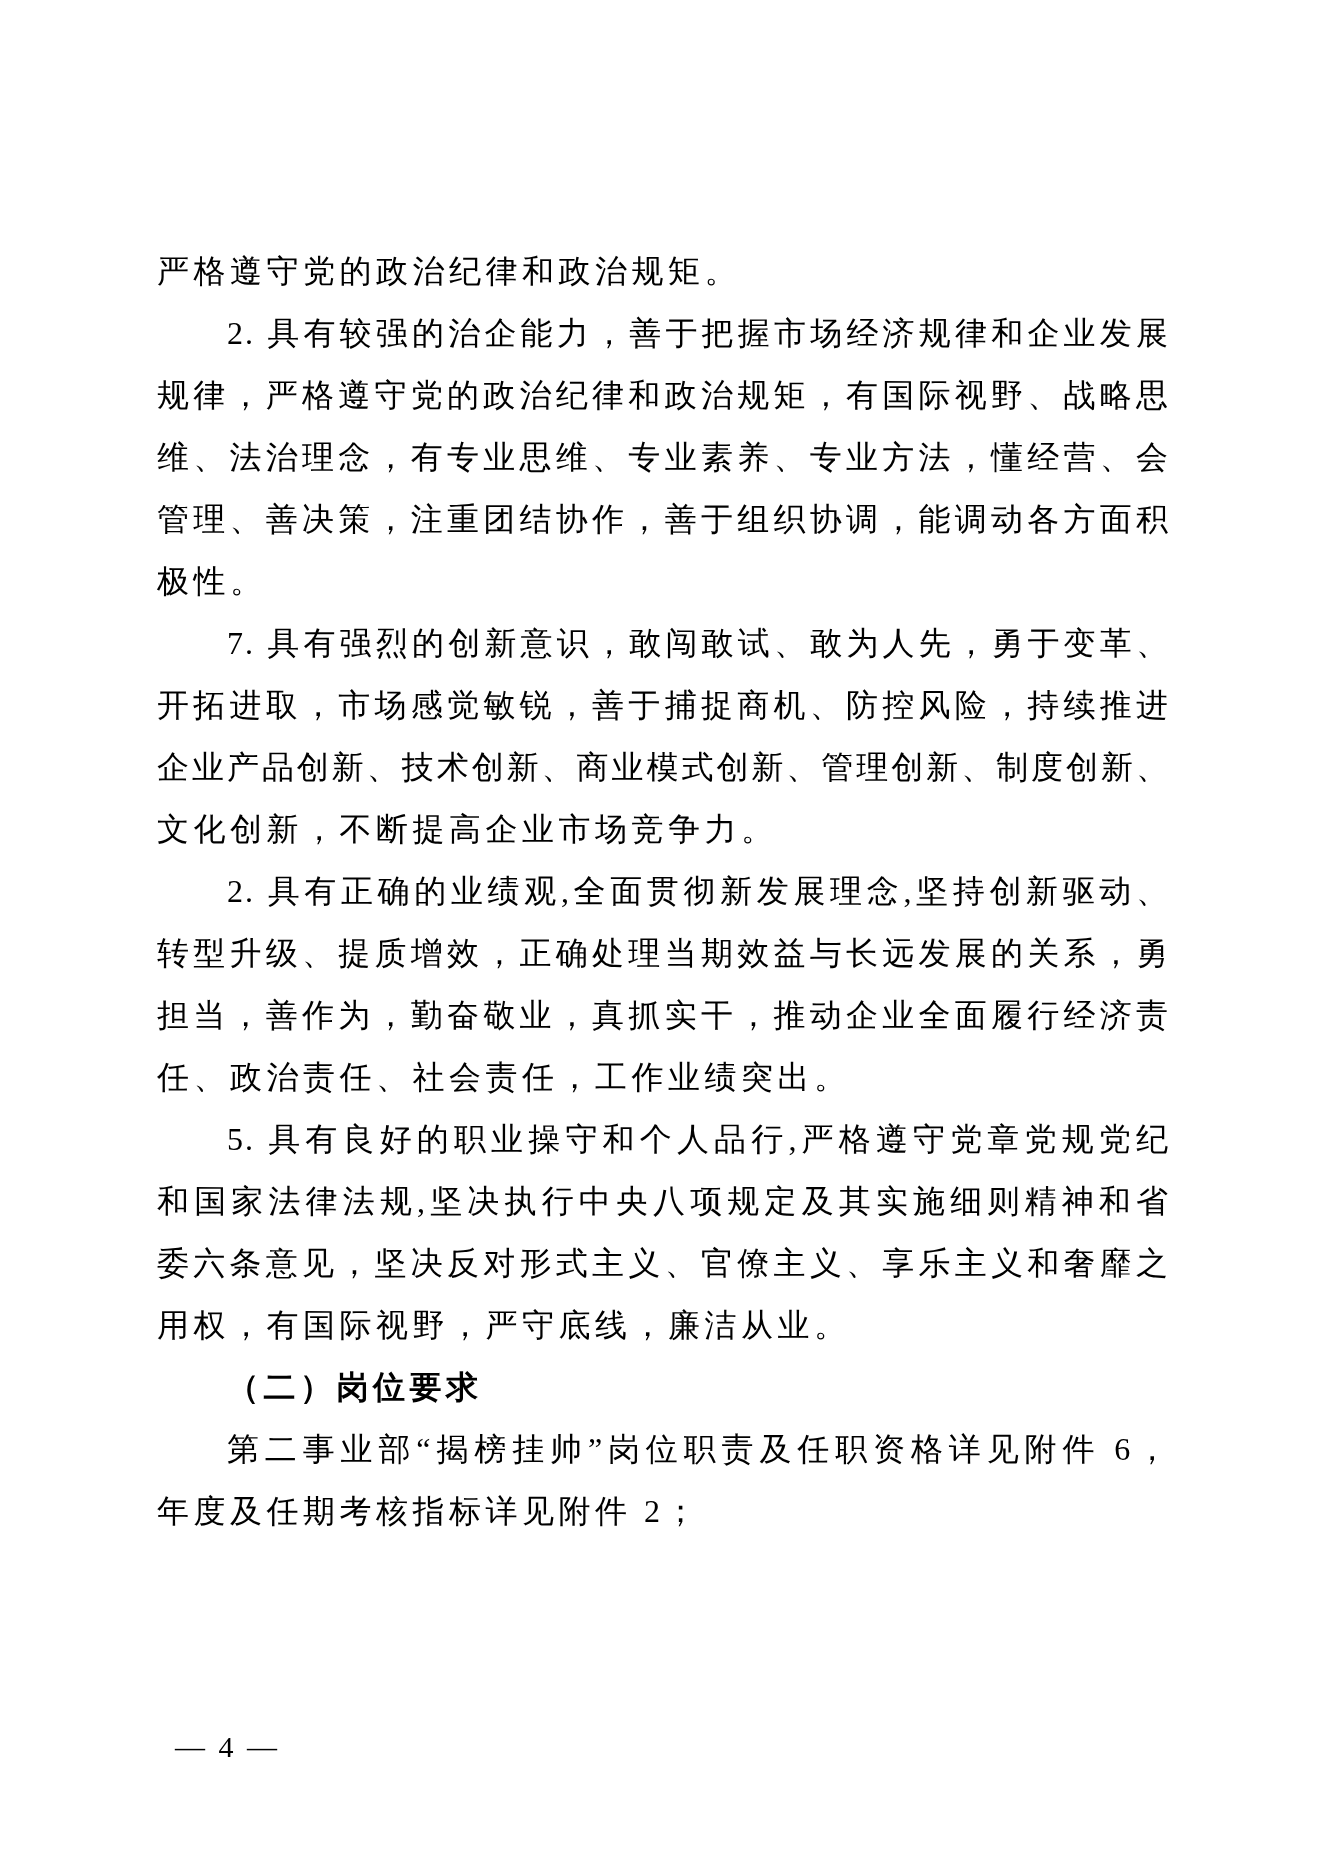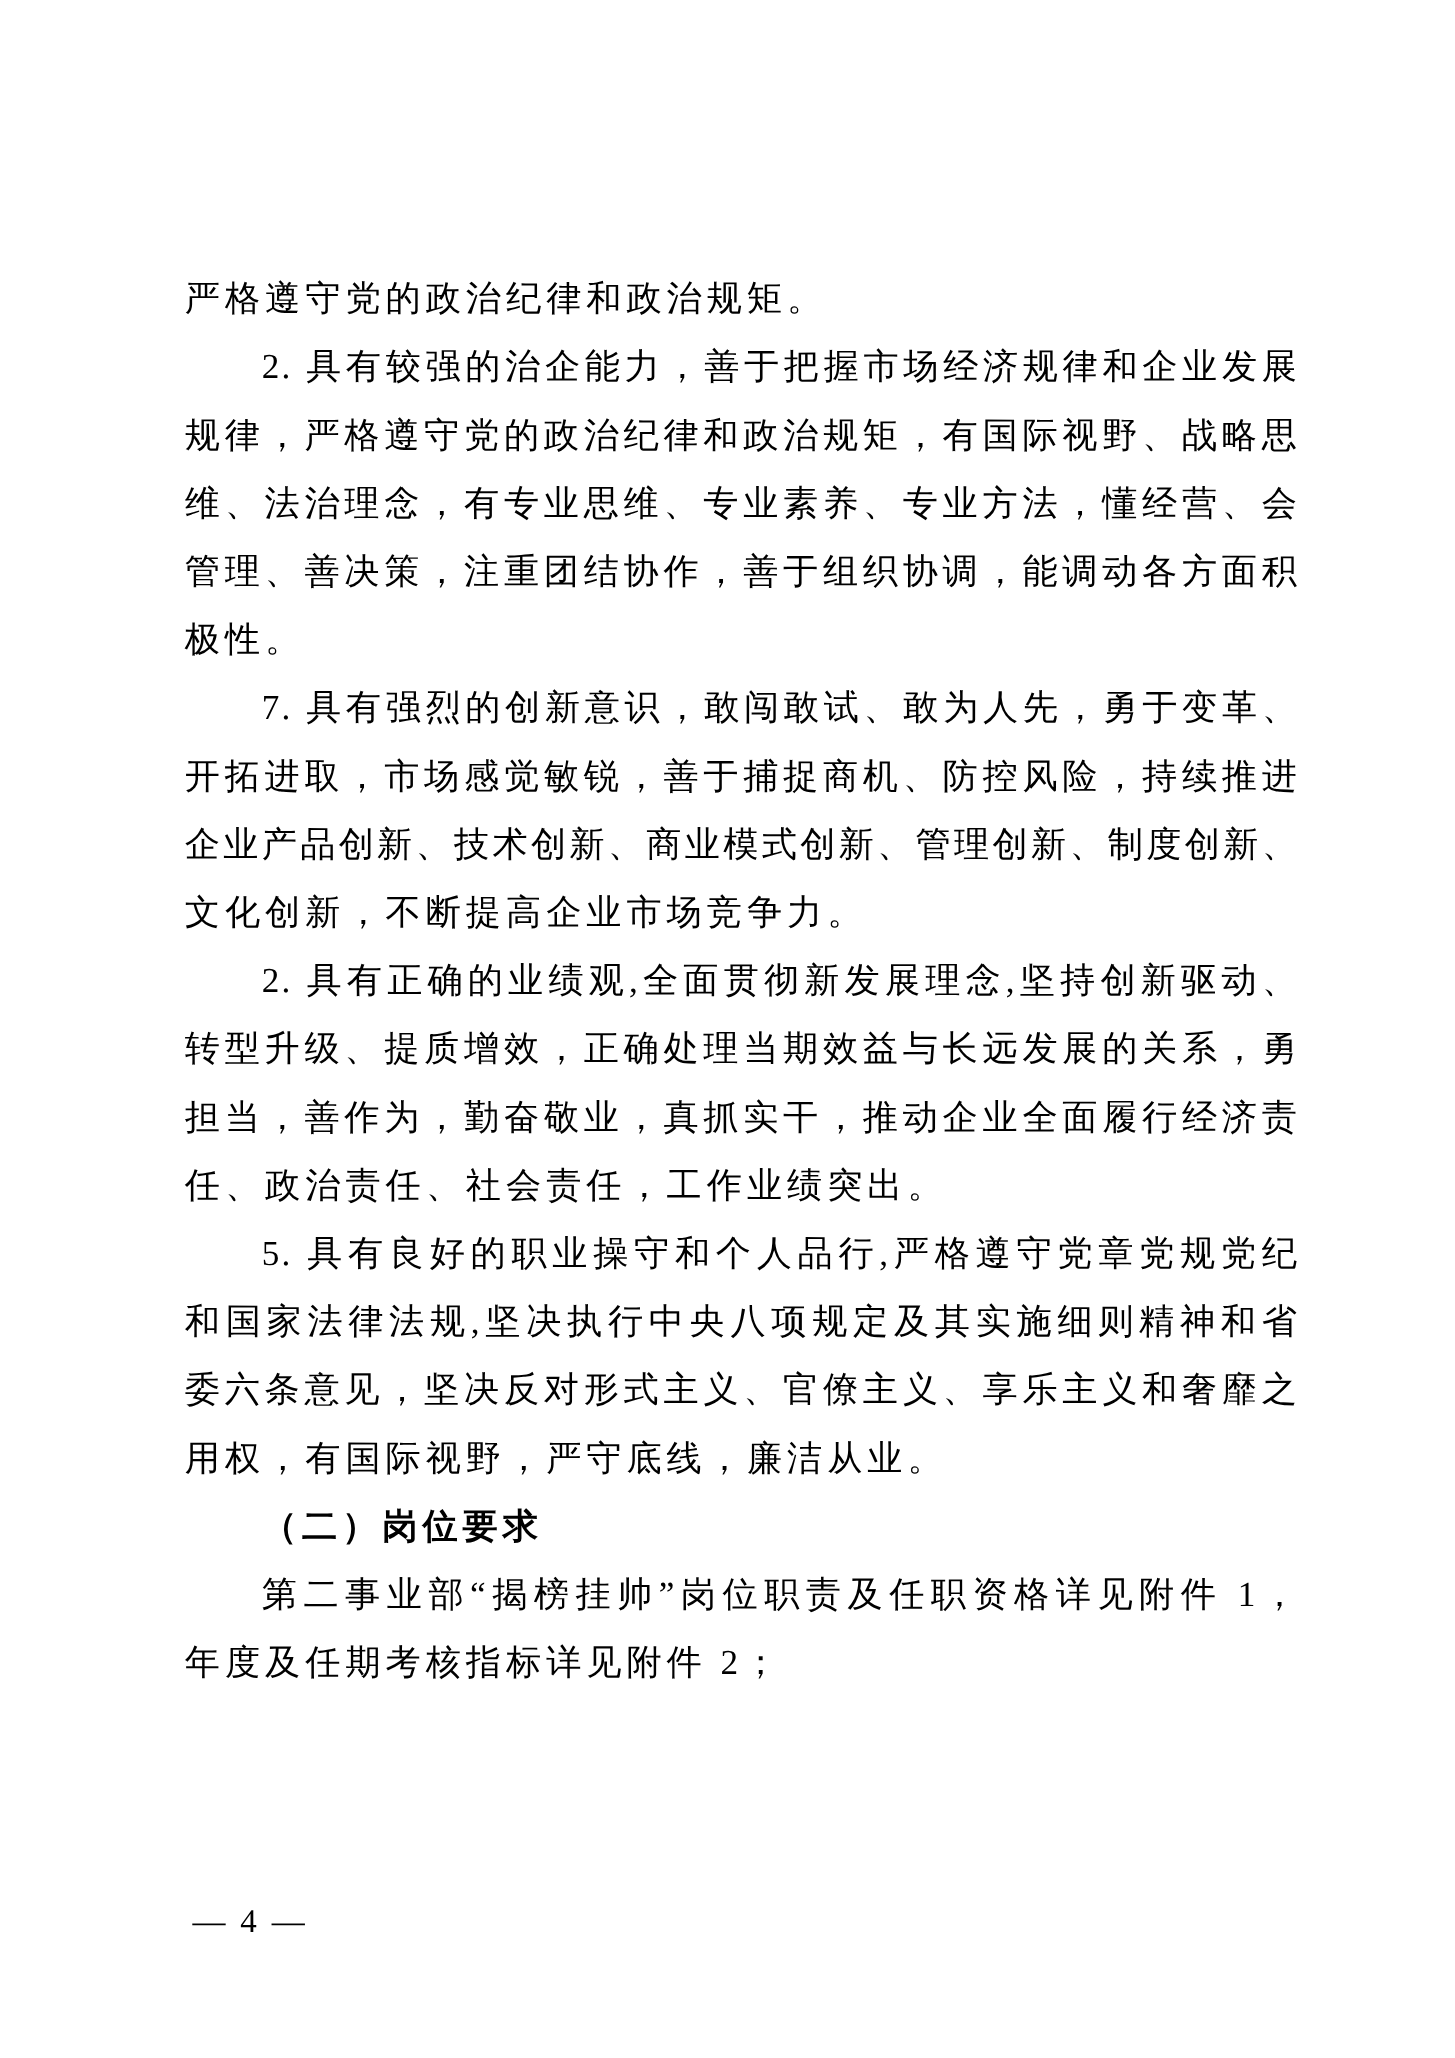--- a/index.html
+++ b/index.html
@@ -11,21 +11,21 @@
     position: relative;
     width: 1323px;
     height: 1871px;
     background: #ffffff;
     overflow: hidden;
     font-family: "Liberation Serif", "DejaVu Serif", serif;
     color: #000000;
   }
   .doc-body {
     position: absolute;
-    left: 168px;
+    left: 157px;
     top: 240px;
     width: 1013px;
     font-size: 32px;
     line-height: 62px;
     text-align: justify;
   }
   .line {
     letter-spacing: 2px;
     text-align: justify;
     text-align-last: justify;
@@ -67,17 +67,17 @@
       <div class="line last">文化创新，不断提高企业市场竞争力。</div>
       <div class="line first">2. 具有正确的业绩观,全面贯彻新发展理念,坚持创新驱动、</div>
       <div class="line">转型升级、提质增效，正确处理当期效益与长远发展的关系，勇</div>
       <div class="line">担当，善作为，勤奋敬业，真抓实干，推动企业全面履行经济责</div>
       <div class="line last">任、政治责任、社会责任，工作业绩突出。</div>
       <div class="line first">5. 具有良好的职业操守和个人品行,严格遵守党章党规党纪</div>
       <div class="line">和国家法律法规,坚决执行中央八项规定及其实施细则精神和省</div>
       <div class="line">委六条意见，坚决反对形式主义、官僚主义、享乐主义和奢靡之</div>
       <div class="line last">用权，有国际视野，严守底线，廉洁从业。</div>
       <div class="line first last bold">（二）岗位要求</div>
-      <div class="line first">第二事业部“揭榜挂帅”岗位职责及任职资格详见附件 1，</div>
+      <div class="line first">第二事业部“揭榜挂帅”岗位职责及任职资格详见附件 6，</div>
       <div class="line last">年度及任期考核指标详见附件 2；</div>
     </div>
   <div class="page-number">— 4 —</div>
 </div>
 
 </body></html>

